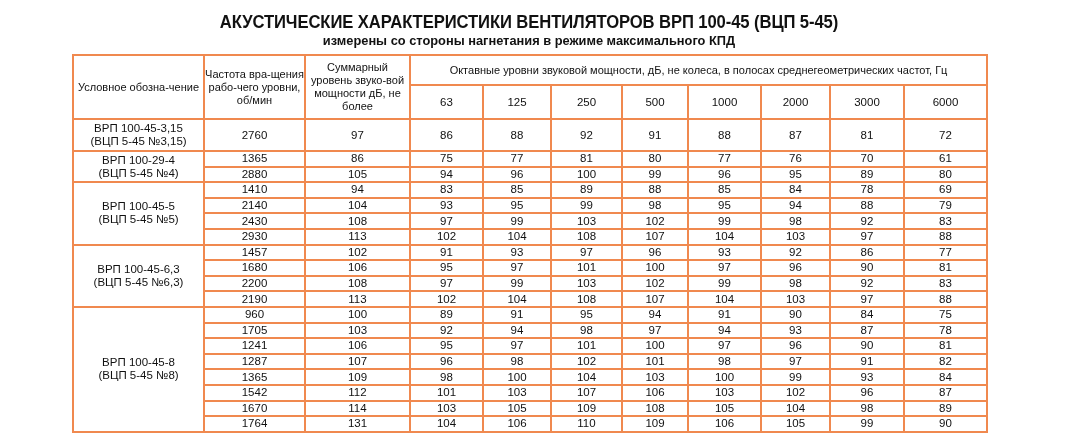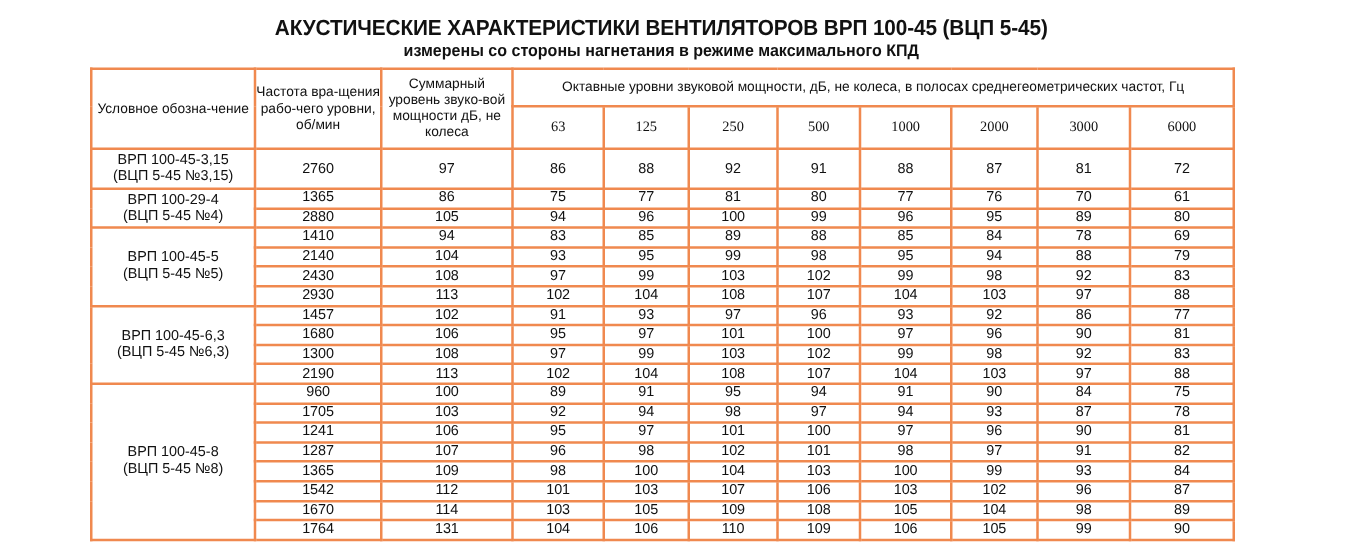--- a/index.html
+++ b/index.html
@@ -3,21 +3,21 @@
   <meta charset="utf-8">
   <style>
     html, body { margin: 0; padding: 0; background: #ffffff; }
     body { width: 1080px; height: 442px; position: relative; overflow: hidden; font-family: "Liberation Sans", sans-serif; color: #111; }
     .title { position: absolute; left: 0; width: 1058px; top: 12px; text-align: center; font-weight: bold; font-size: 17.5px; letter-spacing: -0.1px; transform: scaleX(0.95); }
     .subtitle { position: absolute; left: 0; width: 1058px; top: 33px; text-align: center; font-weight: bold; font-size: 13.5px; transform: scaleX(0.95); }
     table.spec { position: absolute; left: 72px; top: 54px; width: 914px; border-collapse: collapse; table-layout: fixed; }
     table.spec td, table.spec th { border: 2px solid #f0894f; font-weight: normal; text-align: center; padding: 0; font-size: 11.5px; line-height: 13px; color: #111; }
     table.spec th.hdr { font-size: 11px; line-height: 13px; vertical-align: middle; }
     .h-top { height: 30px; }
-    .h-freq { height: 34px; font-family: Liberation Serif, serif; }
+    .h-freq { height: 34px; }
     tr.row-tall td { height: 30px; }
     tr.row td { height: 13.6px; line-height: 13px; }
     td.model { line-height: 15px; font-size: 11.5px; }
   </style>
 </head>
 <body>
 
 <div class="title">АКУСТИЧЕСКИЕ ХАРАКТЕРИСТИКИ ВЕНТИЛЯТОРОВ ВРП 100-45 (ВЦП 5-45)</div>
 <div class="subtitle">измерены со стороны нагнетания в режиме максимального КПД</div>
 
@@ -32,21 +32,21 @@
     <col style="width:66px">
     <col style="width:73px">
     <col style="width:69px">
     <col style="width:74px">
     <col style="width:83px">
   </colgroup>
   <thead>
     <tr class="h-top">
       <th class="hdr" rowspan="2">Условное обозна-чение</th>
       <th class="hdr" rowspan="2">Частота вра-щения рабо-чего уровни, об/мин</th>
-      <th class="hdr" rowspan="2">Суммарный уровень звуко-вой мощности дБ, не колеса</th>
+      <th class="hdr" rowspan="2">Суммарный уровень звуко-вой мощности дБ, не более</th>
       <th class="hdr" colspan="8">Октавные уровни звуковой мощности, дБ, не колеса, в полосах среднегеометрических частот, Гц</th>
     </tr>
     <tr class="h-freq">
       <th>63</th>
       <th>125</th>
       <th>250</th>
       <th>500</th>
       <th>1000</th>
       <th>2000</th>
       <th>3000</th>
@@ -172,21 +172,21 @@
         <td>95</td>
         <td>97</td>
         <td>101</td>
         <td>100</td>
         <td>97</td>
         <td>96</td>
         <td>90</td>
         <td>81</td>
       </tr>
       <tr class="row">
-        <td>1300</td>
+        <td>2200</td>
         <td>108</td>
         <td>97</td>
         <td>99</td>
         <td>103</td>
         <td>102</td>
         <td>99</td>
         <td>98</td>
         <td>92</td>
         <td>83</td>
       </tr>

